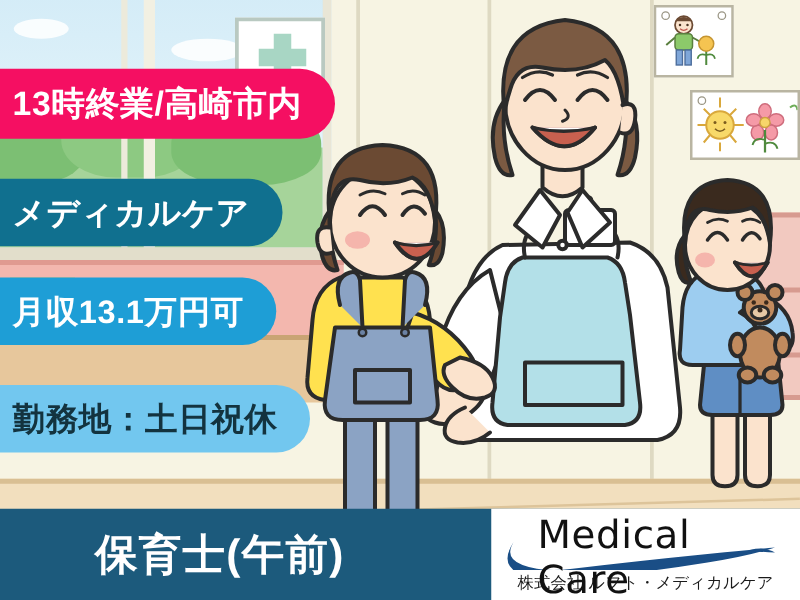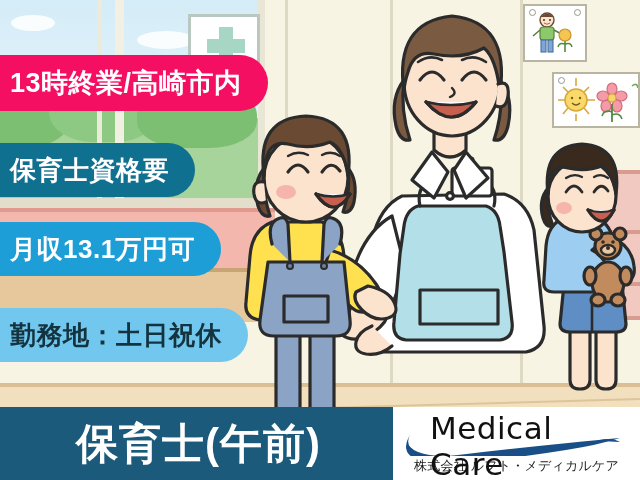--- a/index.html
+++ b/index.html
@@ -248,21 +248,21 @@
   .bottom-bar {
     position: absolute;
     left: 0; bottom: 0;
     width: 640px; height: 73px;
     background: #1c5a7c;
     display: flex;
     align-items: center;
   }
   .job-title {
     color: #ffffff;
-    font-size: 42px;
+    font-size: 34px;
     font-weight: bold;
     letter-spacing: 1px;
     margin-left: 76px;
     text-align: right;
   }
 
   
   .logo-panel {
     position: absolute;
     right: 0; bottom: 0;
@@ -533,21 +533,21 @@
 
       </g>
     </svg>
   </div>
 
   <div class="badges">
     <div class="badge b1">
       <span>13時終業/高崎市内</span>
     </div>
     <div class="badge b2">
-      <span>保育士資格要</span>
+      <span>メディカルケア</span>
     </div>
     <div class="badge b3">
       <span>月収13.1万円可</span>
     </div>
     <div class="badge b4">
       <span>勤務地：土日祝休</span>
     </div>
   </div>
 
   <div class="bottom-bar">

